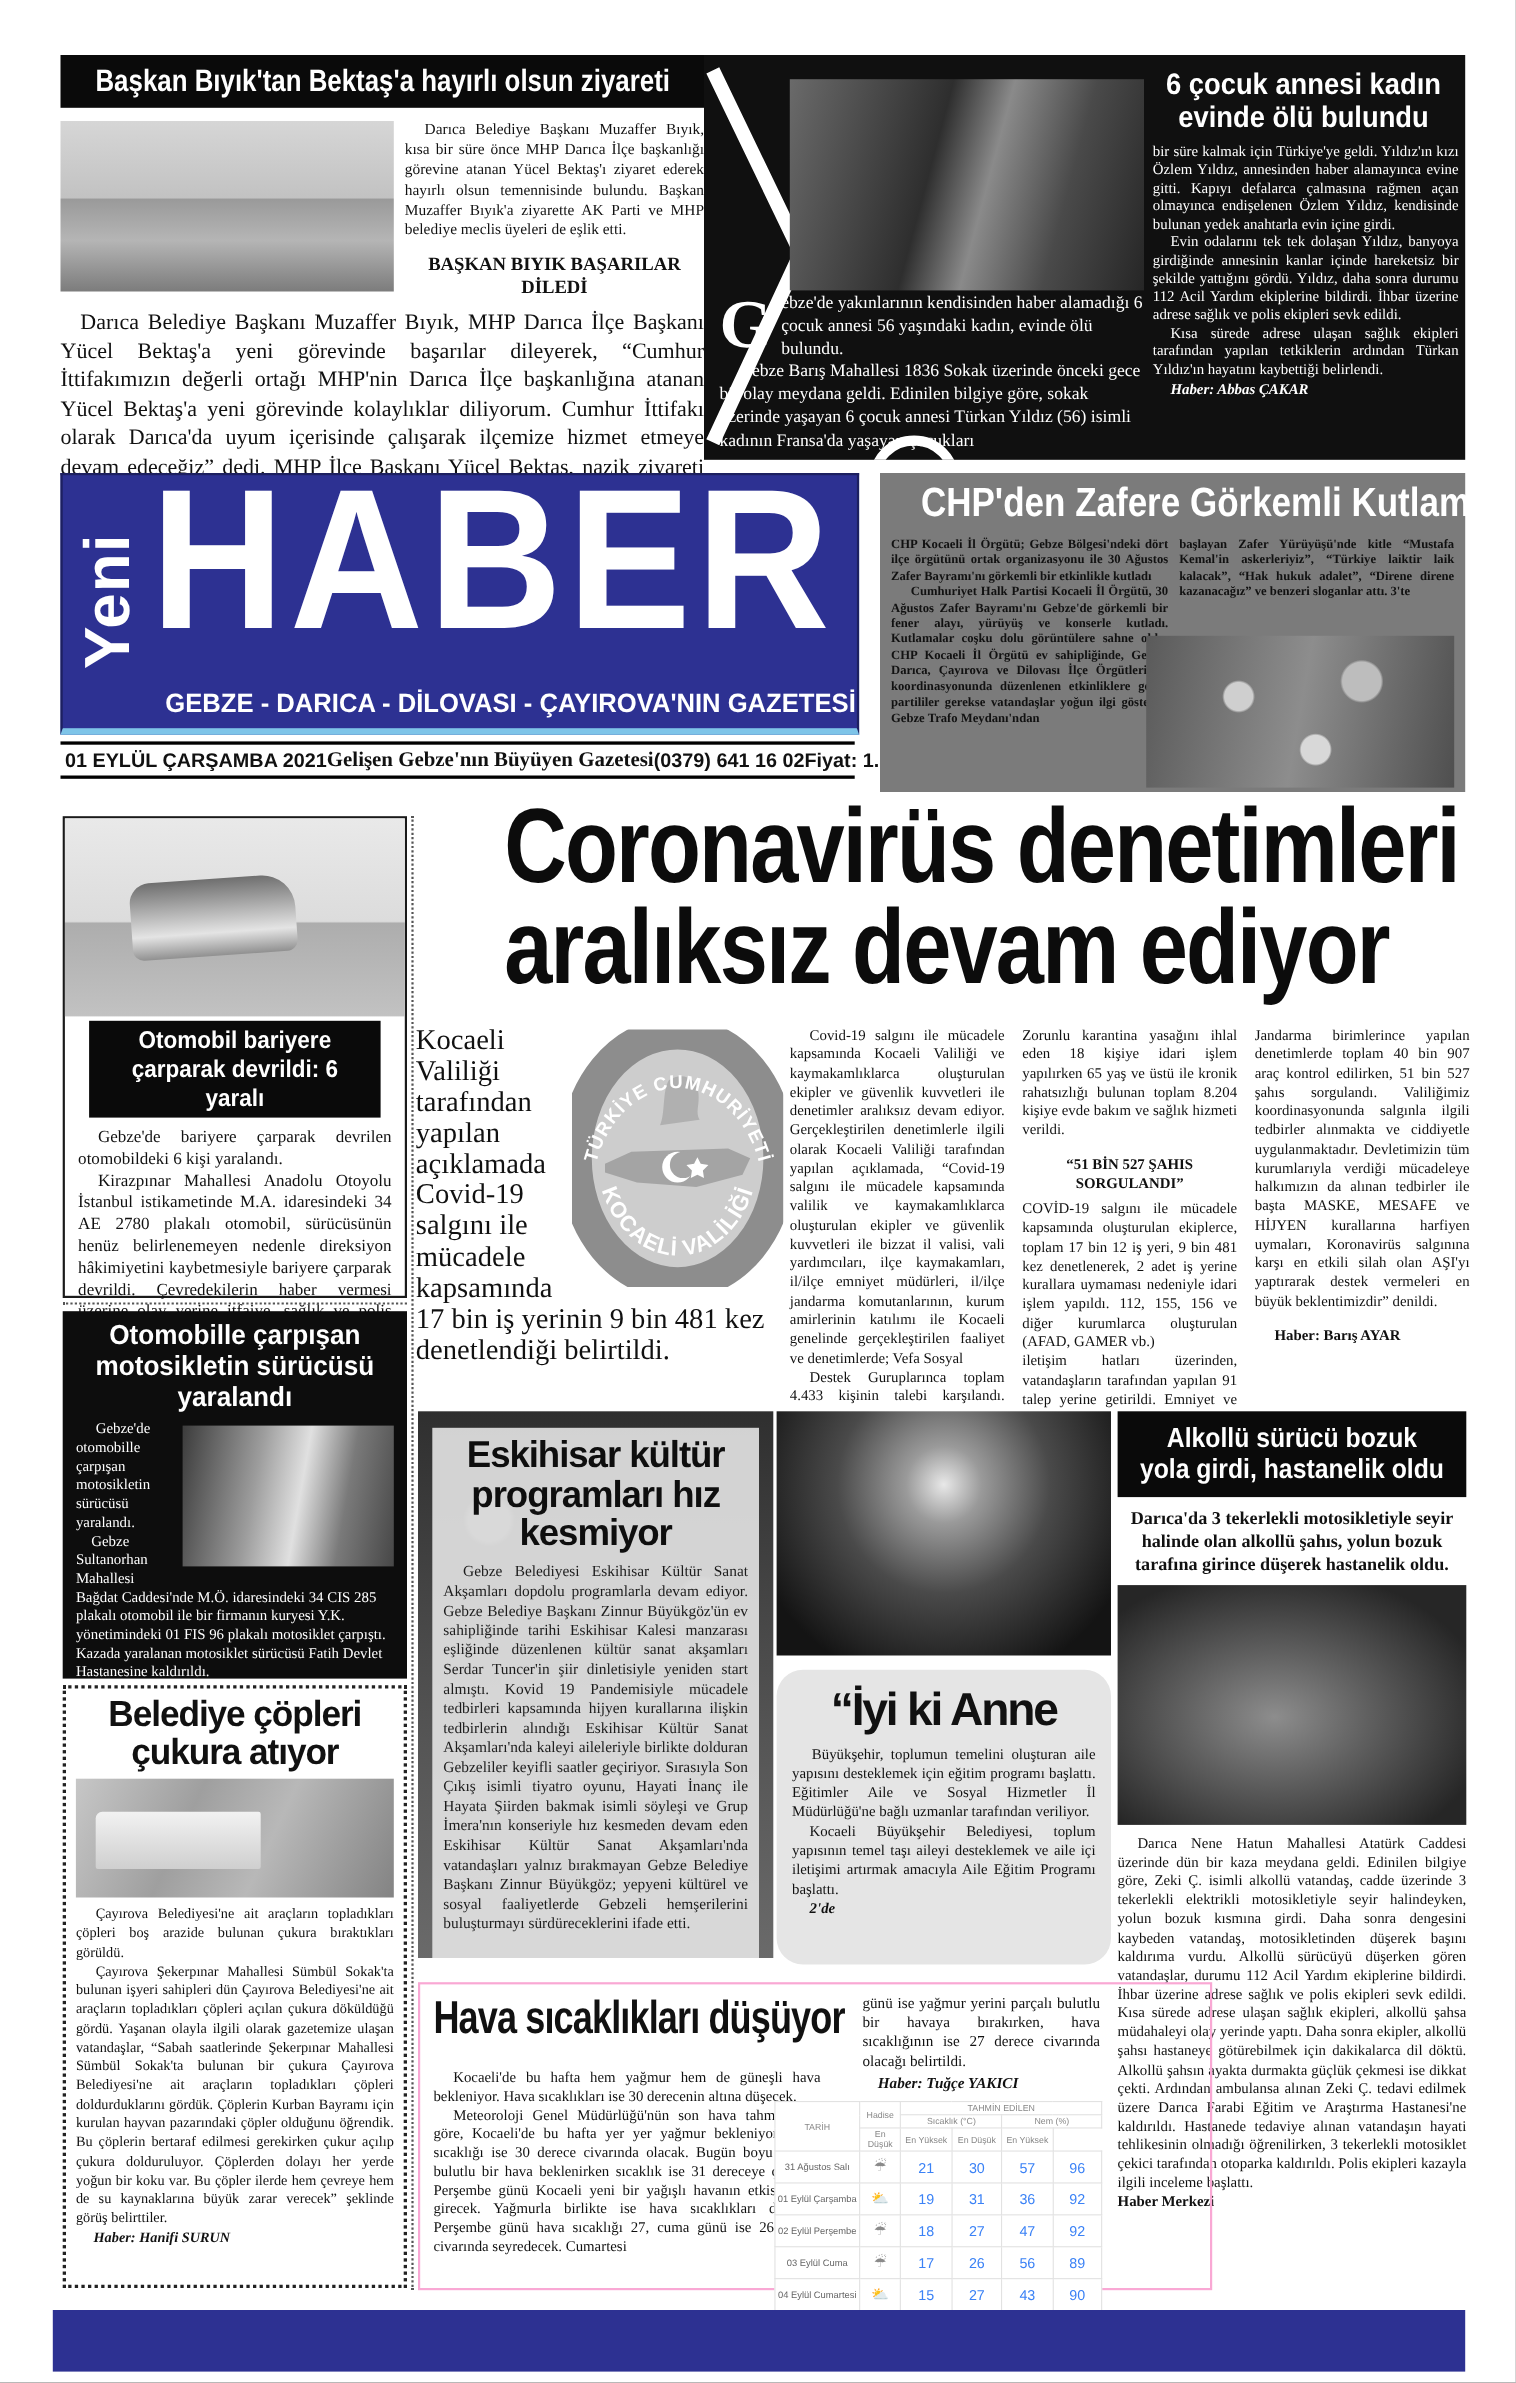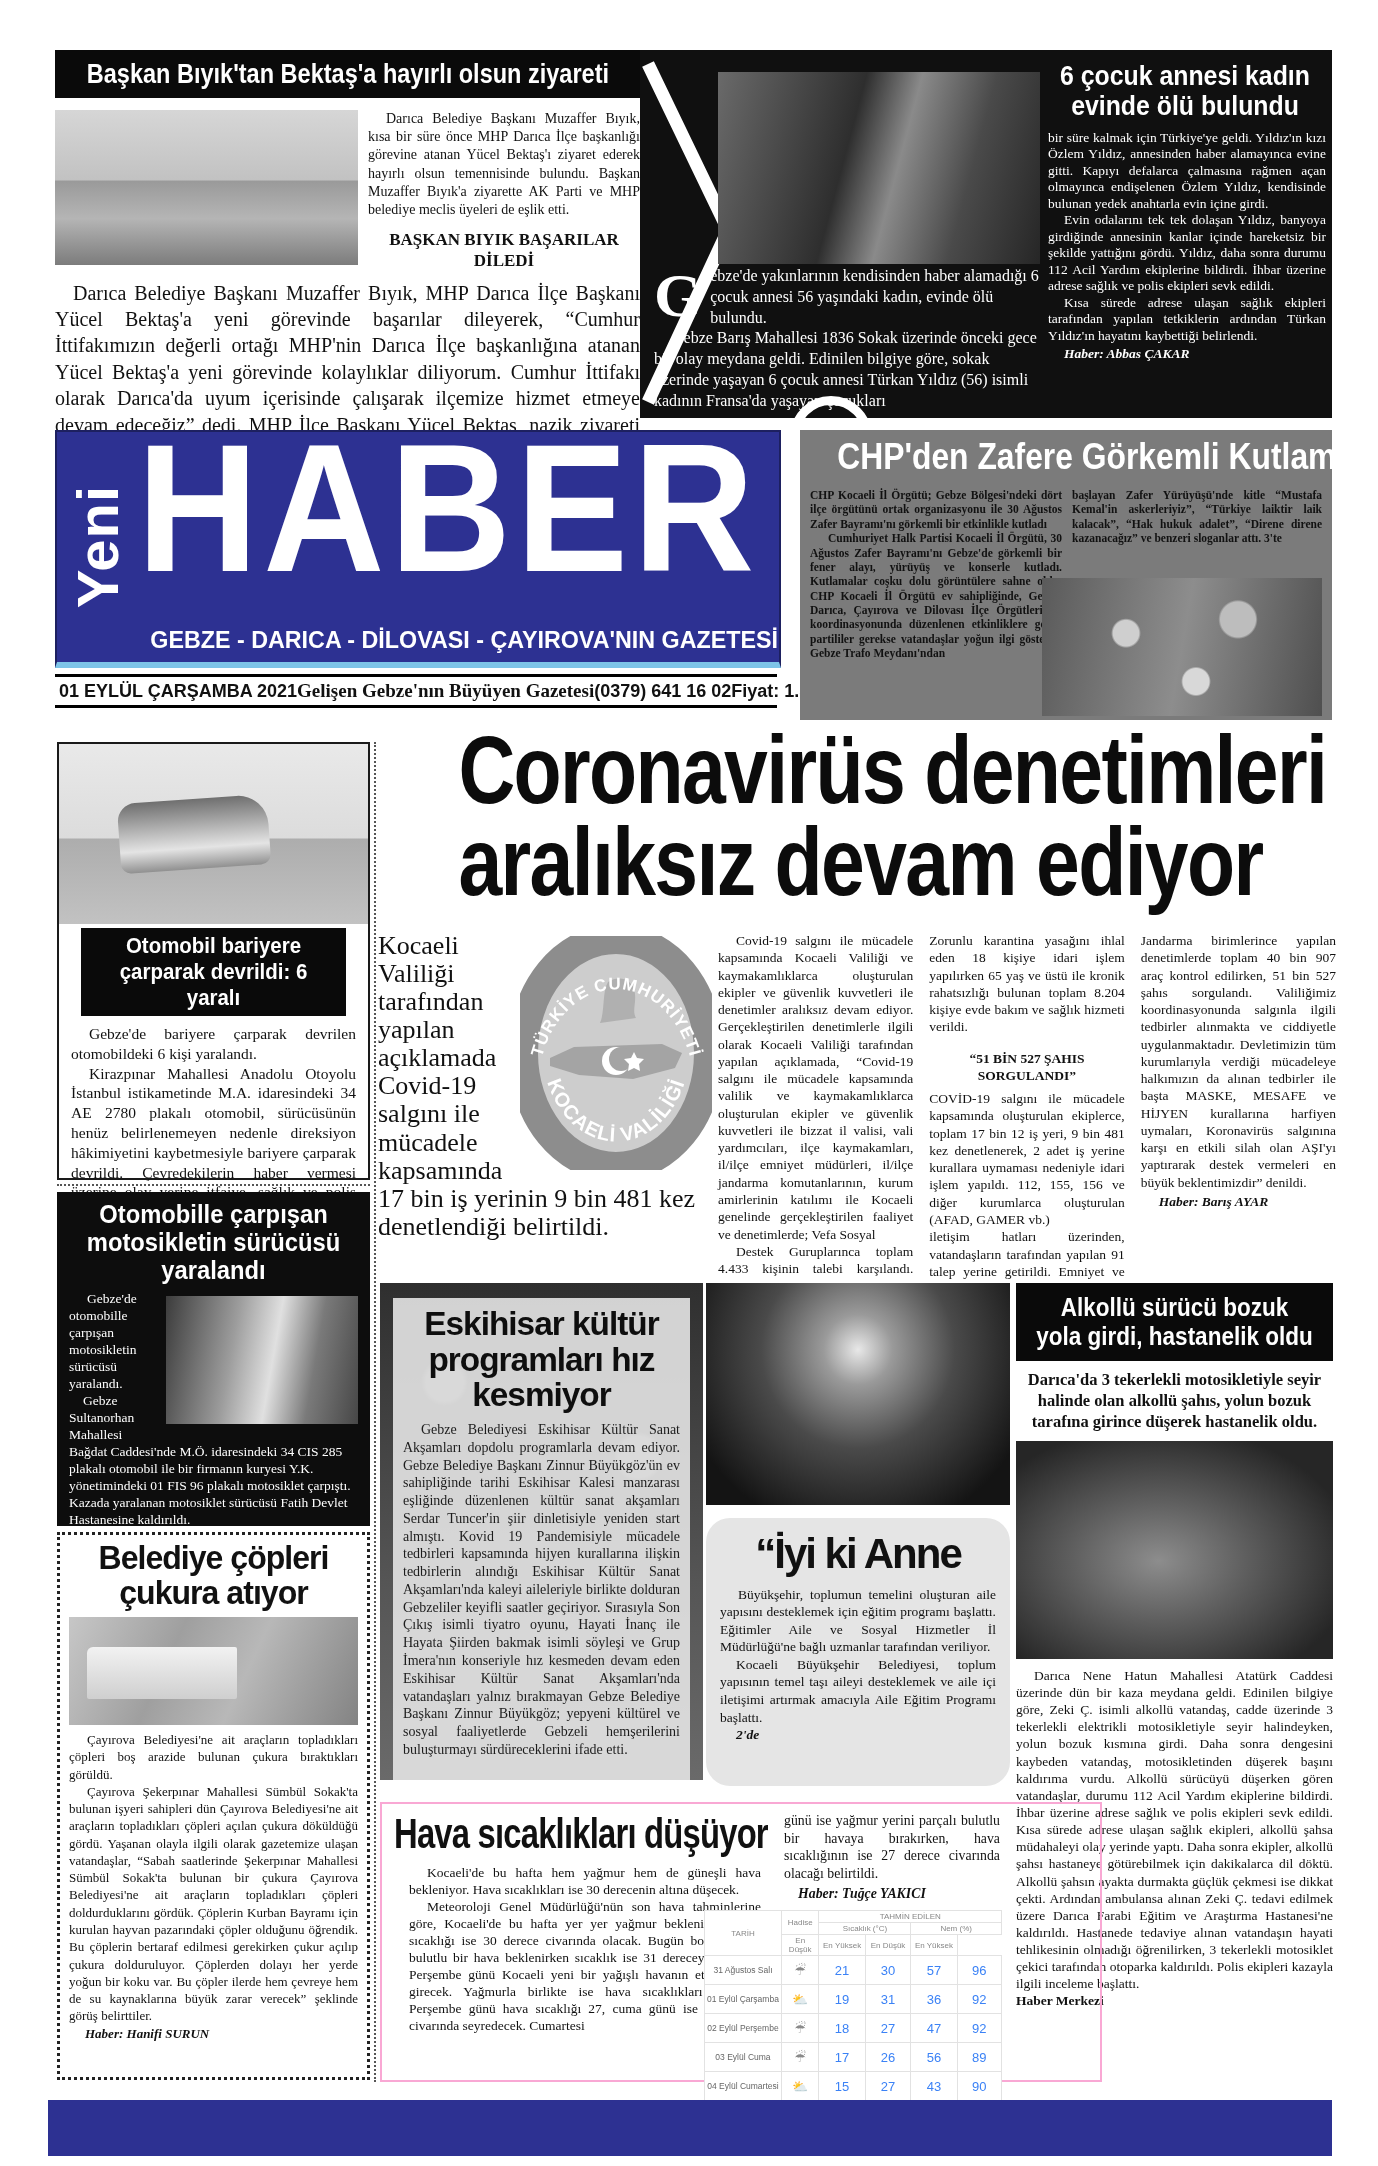--- a/index.html
+++ b/index.html
@@ -78,21 +78,21 @@
   .car-cap span{display:inline-block;font-family:"Liberation Sans",sans-serif;font-weight:bold;font-size:22px;line-height:1.18;transform:scaleX(.93);}
   .car-body{padding:8px 12px 0 12px;font-size:15.5px;line-height:1.28;}
 
   
   #m-cvintro{position:absolute;left:378px;top:932px;width:334px;height:348px;font-size:26px;line-height:1.08;}
   #m-cvintro .seal{float:right;margin:4px 0 4px 6px;}
   
   #m-cvcols{position:absolute;left:718px;top:932px;width:618px;height:350px;
     column-count:3;column-gap:16px;column-fill:auto;font-size:13.5px;line-height:1.28;}
   #m-cvcols .sub{font-weight:bold;text-align:center;margin:14px 0 6px 0;}
-  #m-cvcols .byl{font-weight:bold;font-style:italic;text-indent:18px;margin-top:2px;}
+  #m-cvcols .byl{font-weight:bold;text-indent:18px;margin-top:14px;}
 
   
   .dot-v{position:absolute;left:374px;top:742px;height:1340px;border-left:2px dotted #555;}
   .dot-h{position:absolute;left:57px;top:1184px;width:313px;border-top:2px dotted #555;}
 
   
   #m-moto{position:absolute;left:57px;top:1192px;width:313px;height:334px;background:#0d0d0d;color:#fff;
     padding:8px 12px;box-sizing:border-box;overflow:hidden;}
   .moto-head{text-align:center;font-family:"Liberation Sans",sans-serif;font-weight:bold;font-size:25px;line-height:1.12;transform:scaleX(.95);}
   .moto-photo{float:right;width:192px;height:128px;margin:6px 0 4px 8px;
@@ -141,21 +141,21 @@
   .alk-sub{margin:8px 2px;font-weight:bold;font-size:16.5px;line-height:1.3;text-align:center;}
   .alk-photo{width:100%;height:218px;
     background:radial-gradient(ellipse at 45% 55%,#8d8d8d 0%,#5f5f5f 35%,#262626 80%);}
   .alk-body{margin-top:8px;font-size:13.5px;line-height:1.27;}
   .alk-byl{font-weight:bold;}
 
   
   #m-wx{position:absolute;left:380px;top:1802px;width:722px;height:280px;border:2px solid #f9a8d4;box-sizing:border-box;}
   .wx-head{position:absolute;left:12px;top:6px;font-family:"Liberation Sans",sans-serif;font-weight:bold;font-size:42px;
     white-space:nowrap;transform:scaleX(.78);transform-origin:left top;letter-spacing:-1px;}
-  .wx-col1{position:absolute;left:12px;top:60px;width:352px;font-size:13.5px;line-height:1.26;margin-left:15px;}
+  .wx-col1{position:absolute;left:12px;top:76px;width:352px;font-size:13.5px;line-height:1.26;}
   .wx-col2{position:absolute;left:402px;top:8px;width:216px;font-size:13.8px;line-height:1.28;}
   .wx-byl{font-weight:bold;font-style:italic;text-indent:14px;margin-top:2px;}
   .wx-table{position:absolute;left:322px;top:106px;width:298px;border-collapse:collapse;
     font-family:"Liberation Sans",sans-serif;color:#777;background:#fff;}
   .wx-table th,.wx-table td{border:1px solid #e2e2e2;text-align:center;padding:1px 2px;}
   .wx-table th{font-size:8px;font-weight:normal;color:#888;}
   .wx-table td.dt{font-size:8.5px;color:#666;width:78px;height:26px;}
   .wx-table td.ic{font-size:13px;width:34px;color:#8a8a8a;font-family:"DejaVu Sans",sans-serif;}
   .wx-table td.num{font-size:13px;color:#3b82f6;width:44px;}
 

